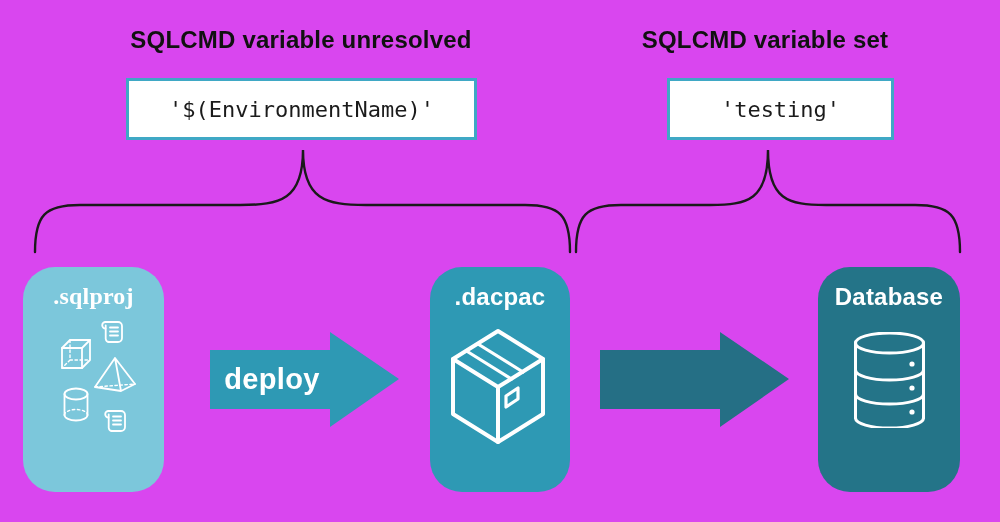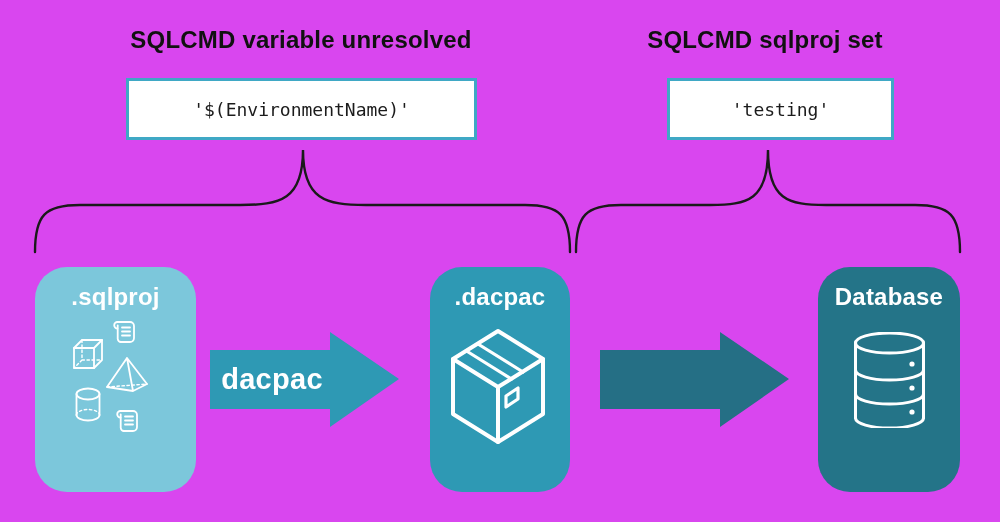--- a/index.html
+++ b/index.html
@@ -35,37 +35,37 @@
     border: 3px solid #3FA8C5;
     background: #ffffff;
     display: flex;
     align-items: center;
     justify-content: center;
   }
   .code-box.left  { left: 126px; width: 351px; }
   .code-box.right { left: 667px; width: 227px; }
   .code-text {
     font-family: "DejaVu Sans Mono", monospace;
-    font-size: 18px;
+    font-size: 22px;
     color: #1b1b1b;
     white-space: pre;
   }
   .shapes-layer {
     position: absolute;
     left: 0; top: 0;
     width: 1000px;
     height: 522px;
   }
   .node {
     position: absolute;
     top: 267px;
     height: 225px;
     border-radius: 32px;
   }
-  .node.sqlproj  { left: 35px;  width: 161px; background: #7CC7DB; }
+  .node.sqlproj  { left: 23px;  width: 141px; background: #7CC7DB; font-family: Liberation Serif, serif; }
   .node.dacpac   { left: 430px; width: 140px; background: #2E99B4; }
   .node.database { left: 818px; width: 142px; background: #247488; }
   .node-label {
     position: absolute;
     top: 16px;
     left: 0;
     width: 100%;
     text-align: center;
     font-size: 24px;
     font-weight: bold;
@@ -90,37 +90,37 @@
   }
   .arrow-label.build  { left: 212px; width: 120px; }
   .arrow-label.deploy { left: 600px; width: 122px; }
 </style>
 </head>
 <body>
 
 <div class="canvas">
 
   <div class="heading left">SQLCMD variable unresolved</div>
-  <div class="heading right">SQLCMD sqlproj set</div>
+  <div class="heading right">SQLCMD variable set</div>
 
   <div class="code-box left">
     <span class="code-text">'$(EnvironmentName)'</span>
   </div>
   <div class="code-box right">
     <span class="code-text">'testing'</span>
   </div>
 
   <svg class="shapes-layer" viewBox="0 0 1000 522" fill="none">
     <path d="M 35 252 C 35 215 45 205 80 205 L 240 205 C 280 205 303 200 303 150 C 303 200 326 205 366 205 L 525 205 C 560 205 570 215 570 252" stroke="#1a1a1a" stroke-width="2.4" stroke-linecap="round" fill="none"></path>
     <path d="M 576 252 C 576 215 586 205 621 205 L 710 205 C 748 205 768 200 768 150 C 768 200 788 205 826 205 L 915 205 C 950 205 960 215 960 252" stroke="#1a1a1a" stroke-width="2.4" stroke-linecap="round" fill="none"></path>
     <polygon points="210,350 330,350 330,332 399,379 330,427 330,409 210,409" fill="#2E99B4"></polygon>
     <polygon points="600,350 720,350 720,332 789,379 720,427 720,409 600,409" fill="#256F85"></polygon>
   </svg>
 
-  <div class="arrow-label build">dacpac</div>
+  <div class="arrow-label build">deploy</div>
 
   <div class="node sqlproj">
     <div class="node-label">.sqlproj</div>
     <svg class="node-icon icon-cluster" width="82" height="116" viewBox="0 0 82 116" stroke="#ffffff" fill="none" stroke-width="1.8" stroke-linecap="round" stroke-linejoin="round">
 
       <g transform="translate(42,0)">
         <path d="M7.5,3 a3.3,3.3 0 1 0 0,6.6"></path>
         <path d="M7.5,3 H20 a4,4 0 0 1 4,4 V19 a4,4 0 0 1 -4,4 H11"></path>
         <path d="M11,23 a3.3,3.3 0 0 1 -3.3,-3.3 V6.3"></path>
         <path d="M12,8.5 H20 M12,12.5 H20 M12,16.5 H20"></path>

